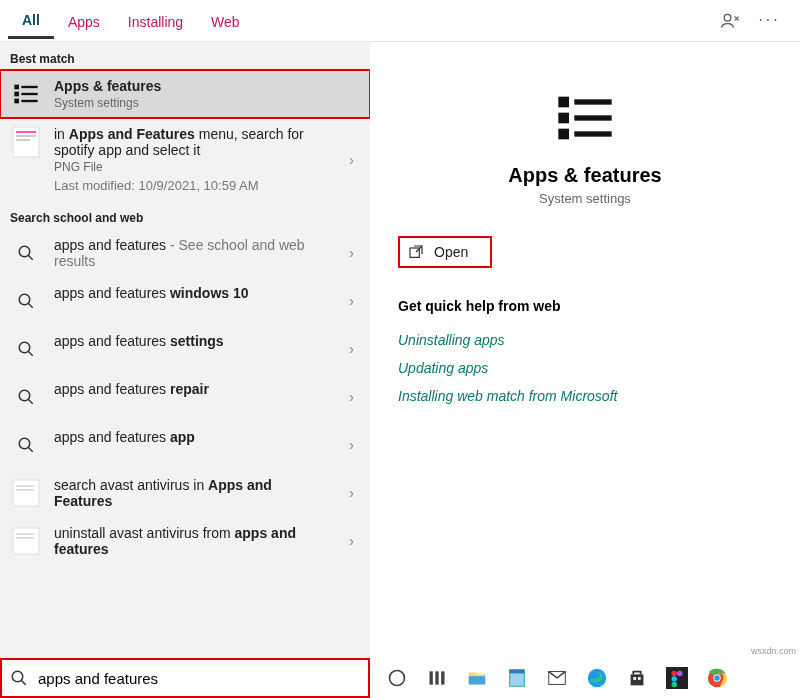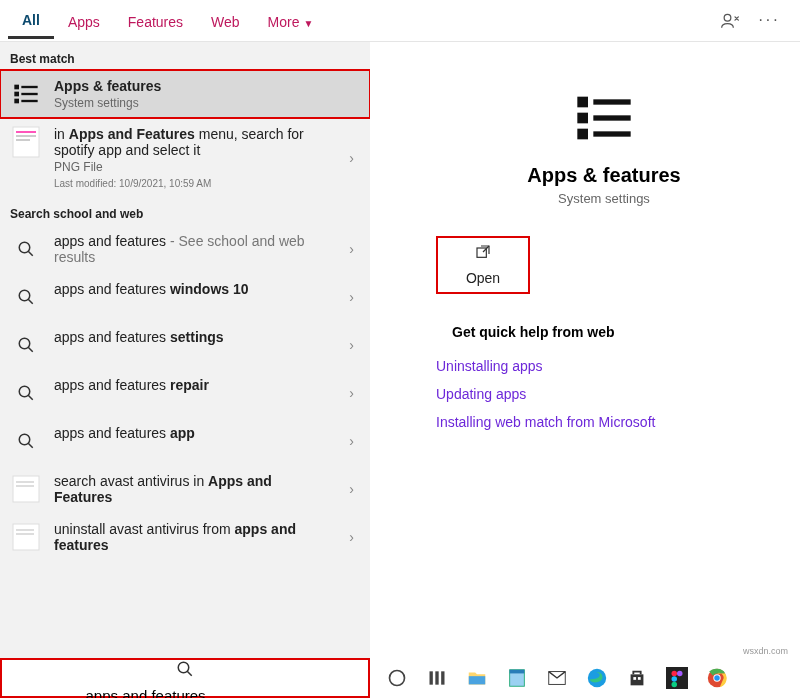--- a/index.html
+++ b/index.html
@@ -1,58 +1,57 @@
 <!DOCTYPE html>
 <html><head>
 <meta charset="utf-8">
 <style>
   * { box-sizing: border-box; font-family: "Segoe UI", Arial, sans-serif; }
   body { margin: 0; width: 800px; height: 698px; background: #fff; position: relative; overflow: hidden; display: flex; flex-direction: column; }
   .top-tabs { display: flex; align-items: center; height: 42px; border-bottom: 1px solid #e5e5e5; padding: 0 8px; }
   .tab { padding: 10px 14px 8px; font-size: 14px; color: #be185d; cursor: pointer; }
   .tab.active { font-weight: 600; color: #0c4a6e; border-bottom: 3px solid #333; }
   .top-right { margin-left: auto; display: flex; gap: 18px; padding-right: 12px; color: #666; }
-  .content { flex: 1; display: flex; overflow: hidden; gap: 38px; }
+  .content { flex: 1; display: flex; overflow: hidden; }
   .left-panel { width: 370px; background: #f2f2f2; overflow-y: auto; }
   .section-label { font-size: 12px; font-weight: 600; color: #222; padding: 10px 10px 4px; }
   .result { display: flex; align-items: flex-start; padding: 8px 10px; gap: 12px; position: relative; cursor: pointer; }
   .result.selected { background: #d9d9d9; }
   .result .thumb { width: 32px; height: 32px; flex-shrink: 0; display: flex; align-items: center; justify-content: center; }
   .result .body { flex: 1; }
   .title { font-size: 14px; color: #222; }
   .title b { font-weight: 600; }
   .sub { font-size: 12px; color: #666; margin-top: 2px; }
-  .meta { font-size: 10px; color: #777; margin-top: 4px; }
+  .meta { font-size: 13px; color: #777; margin-top: 4px; }
   .chev { color: #888; font-size: 14px; align-self: center; padding: 0 6px; }
   .right-panel { flex: 1; padding: 24px 28px; display: flex; flex-direction: column; align-items: stretch; }
   .hero { display: flex; flex-direction: column; align-items: center; margin: 20px 0 30px; }
   .hero-title { font-size: 20px; font-weight: 600; margin-top: 14px; }
   .hero-sub { font-size: 13px; color: #666; margin-top: 4px; }
   .open-row { display: flex; align-items: center; gap: 10px; font-size: 14px; color: #222; padding: 6px 8px; cursor: pointer; }
-  .help-head { font-weight: 600; font-size: 14px; margin: 30px 16px 12px; }
-  .help-link { font-size: 14px; color: #6d28d9; padding: 6px 0; cursor: pointer; }
+  .help-head { font-weight: 600; font-size: 14px; margin: 30px 0 12px; }
+  .help-link { font-size: 14px; color: #0f766e; padding: 6px 0; cursor: pointer; font-style: italic; }
   .searchbar { height: 40px; background: #fff; display: flex; align-items: center; }
   .searchbox { height: 40px; width: 370px; display: flex; align-items: center; border: 1px solid #555; padding: 0 8px; gap: 8px; }
   .searchbox input { border: none; outline: none; font-size: 15px; flex: 1; background: transparent; }
   .taskbar-icons { display: flex; gap: 14px; padding: 0 14px; align-items: center; }
   .taskbar-icons .tb { width: 26px; height: 26px; display: flex; align-items: center; justify-content: center; }
   .red-box { outline: 2px solid #d00; outline-offset: -1px; }
-  .red-box2 { border: 2px solid #d00; flex-direction: column; }
-  .watermark { position:absolute; right:12px; bottom:42px; font-size:9px; color:#999; }
+  .red-box2 { border: 2px solid #d00; }
+  .watermark { position:absolute; right:4px; bottom:42px; font-size:9px; color:#999; }
   svg { display:block; }
 </style>
 </head>
 <body>
 
 <div class="top-tabs">
   <div class="tab active">All</div>
   <div class="tab">Apps</div>
-  <div class="tab">Features</div>
+  <div class="tab">Installing</div>
   <div class="tab">Web</div>
-  <div class="tab"><span>More</span> <span style="font-size:10px;">▼</span></div>
   <div class="top-right">
     <span>
       <svg width="20" height="20" viewBox="0 0 24 24" fill="none" stroke="#555" stroke-width="1.5">
           <circle cx="9" cy="8" r="4"></circle>
           <path d="M2 20c0-3 3-5 7-5s7 2 7 5"></path>
           <path d="M18 7l4 4M22 7l-4 4" stroke-linecap="round"></path>
         </svg>
     </span>
     <span style="letter-spacing:2px;color:#555;">···</span>
   </div>

